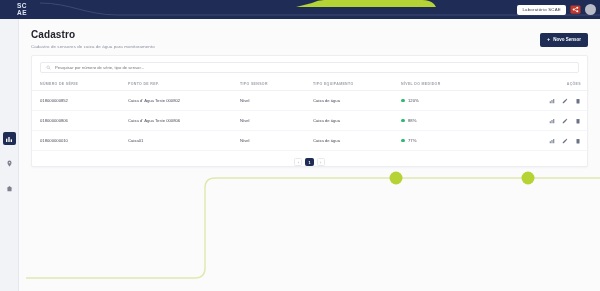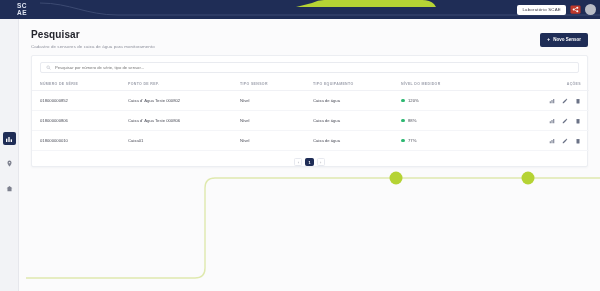--- a/index.html
+++ b/index.html
@@ -171,21 +171,21 @@
   <svg class="deco" viewBox="0 0 600 131" preserveAspectRatio="none">
     <path d="M26 118 L 195 118 Q 205 118 205 108 L 205 28 Q 205 18 215 18 L 600 18" fill="none" stroke="#dfe9ae" stroke-width="1.4"></path>
     <circle cx="396" cy="18" r="6.5" fill="#b5d334"></circle>
     <circle cx="528" cy="18" r="6.5" fill="#b5d334"></circle>
   </svg>
 
   <div class="content">
 
     <div class="page-head">
       <div>
-        <div class="page-title">Pesquisar</div>
+        <div class="page-title">Cadastro</div>
         <div class="page-sub">Cadastro de sensores de caixa de água para monitoramento</div>
       </div>
       <button class="btn-primary">
         <span class="btn-plus">+</span>
         <span>Novo Sensor</span>
       </button>
     </div>
 
     <div class="card">
 

